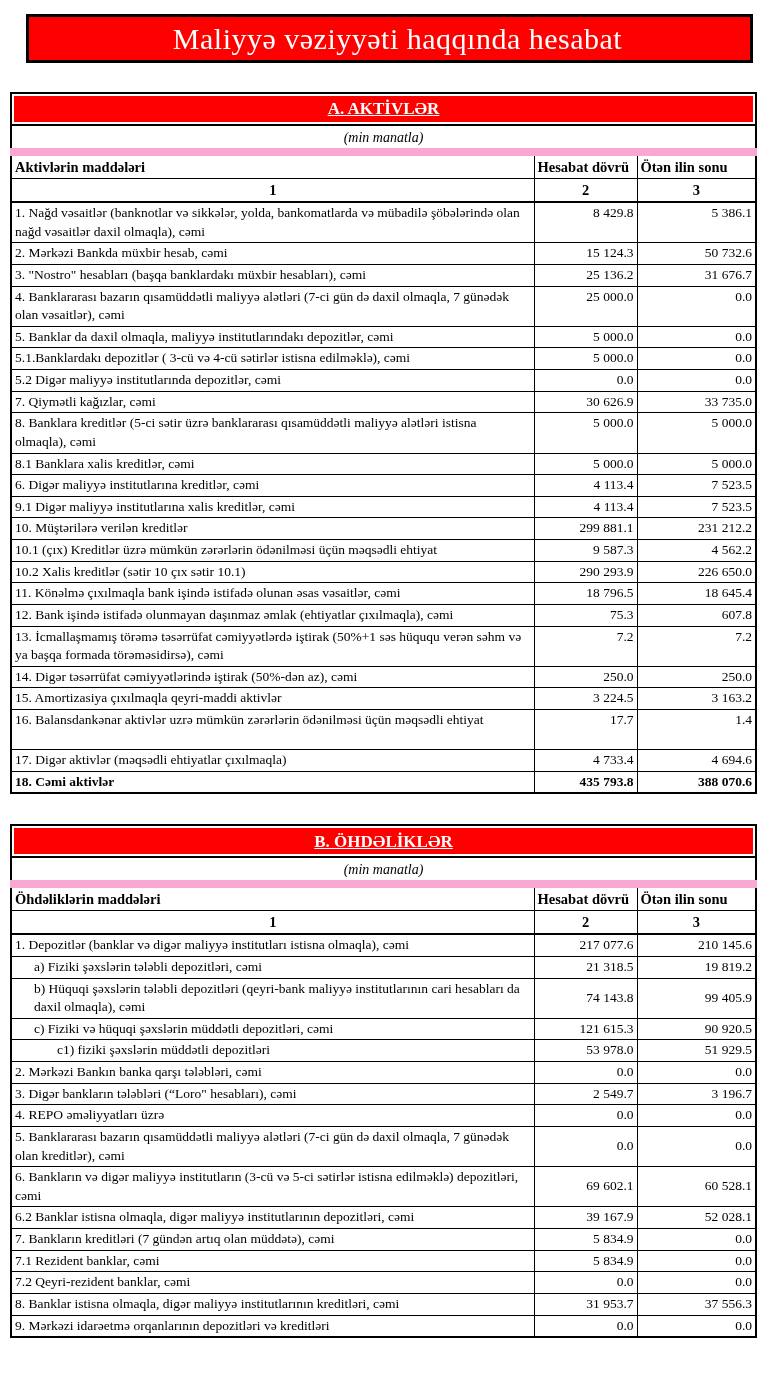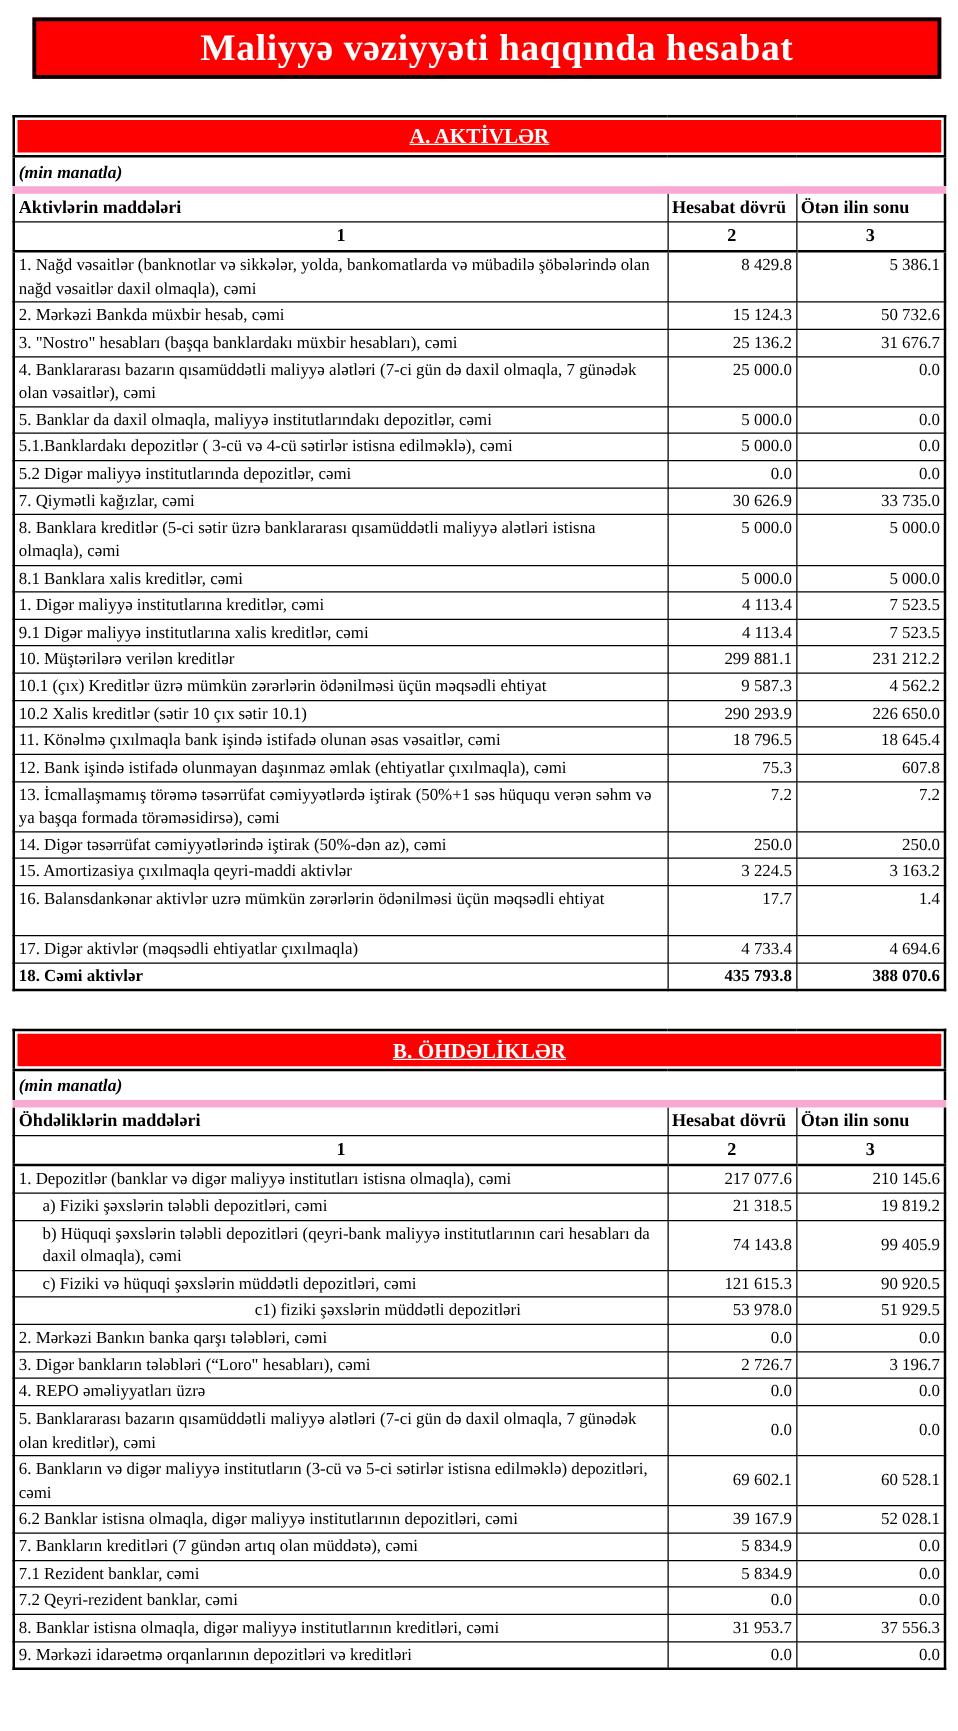--- a/index.html
+++ b/index.html
@@ -9,21 +9,21 @@
     font-family:"Liberation Serif", serif;
     color:#000;
     position:relative;
   }
   .title-banner {
     margin:14px 13px 0 26px;
     height:49px;
     background:#fe0000;
     border:3px solid #000;
     display:flex; align-items:center; justify-content:center;
-    color:#fff; font-weight:bold; font-size:30px;
+    color:#fff; font-weight:normal; font-size:30px;
     letter-spacing:0.5px;
     padding-left:16px;
   }
   .fin-table {
     border-collapse:collapse;
     table-layout:fixed;
     width:745px;
     margin-left:10px;
     border:2px solid #000;
     font-size:13.5px;
@@ -32,36 +32,35 @@
   #liabilities-table { margin-top:30px; }
   .fin-table td { border:1px solid #000; padding:1px 3px; line-height:1.38; }
   td.section-cell { padding:2px; border-bottom:2px solid #000; }
   .section-band {
     background:#fe0000;
     color:#fff; font-weight:bold; font-size:17px;
     text-align:center; height:26px;
     display:flex; align-items:center; justify-content:center;text-decoration:underline;
   }
   td.note-cell {
-    text-align:left; font-style:italic; font-size:14px;
+    text-align:center; font-style:italic; font-size:14px;
     height:27px; vertical-align:bottom;
-    border-bottom:6px solid #f9a8d4;
-    font-weight:bold;
+    border-bottom:8px solid #f9a8d4;
   }
   td.colhead { font-weight:bold; font-size:14.5px; height:21px; }
   td.colnum  { font-weight:bold; text-align:center; font-size:14.5px; height:18px; border-bottom:2px solid #000; }
   td.lbl { text-align:left; vertical-align:top;font-family:Liberation Serif, serif; }
   td.val { text-align:right; }
   #assets-table td.val { vertical-align:top; }
   #liabilities-table td.val { vertical-align:middle; }
   tr.r1 td { height:20px; }
   tr.r2 td { height:40px; }
   tr.total td { font-weight:bold; height:22px; vertical-align:middle; }
   td.ind1 { padding-left:22px; }
-  td.ind2 { padding-left:78px;text-align:center; }
+  td.ind2 { padding-left:45px; }
 </style>
 </head>
 <body>
 
 <div class="title-banner">
   <span>Maliyyə vəziyyəti haqqında hesabat</span>
 </div>
 
 <table class="fin-table" id="assets-table">
   <colgroup>
@@ -132,21 +131,21 @@
         <td class="lbl">8. Banklara kreditlər (5-ci sətir üzrə banklararası qısamüddətli maliyyə alətləri istisna olmaqla), cəmi</td>
         <td class="val">5 000.0</td>
         <td class="val">5 000.0</td>
       </tr>
   <tr class="r1">
         <td class="lbl">8.1 Banklara xalis kreditlər, cəmi</td>
         <td class="val">5 000.0</td>
         <td class="val">5 000.0</td>
       </tr>
   <tr class="r1">
-        <td class="lbl">1. Digər maliyyə institutlarına kreditlər, cəmi</td>
+        <td class="lbl">6. Digər maliyyə institutlarına kreditlər, cəmi</td>
         <td class="val">4 113.4</td>
         <td class="val">7 523.5</td>
       </tr>
   <tr class="r1">
         <td class="lbl">9.1 Digər maliyyə institutlarına xalis kreditlər, cəmi</td>
         <td class="val">4 113.4</td>
         <td class="val">7 523.5</td>
       </tr>
   <tr class="r1">
         <td class="lbl">10. Müştərilərə verilən kreditlər</td>
@@ -256,21 +255,21 @@
         <td class="val">53 978.0</td>
         <td class="val">51 929.5</td>
       </tr>
   <tr class="r1">
         <td class="lbl">2. Mərkəzi Bankın banka qarşı tələbləri, cəmi</td>
         <td class="val">0.0</td>
         <td class="val">0.0</td>
       </tr>
   <tr class="r1">
         <td class="lbl">3. Digər bankların tələbləri (“Loro" hesabları), cəmi</td>
-        <td class="val">2 726.7</td>
+        <td class="val">2 549.7</td>
         <td class="val">3 196.7</td>
       </tr>
   <tr class="r1">
         <td class="lbl">4. REPO əməliyyatları  üzrə</td>
         <td class="val">0.0</td>
         <td class="val">0.0</td>
       </tr>
   <tr class="r2">
         <td class="lbl">5. Banklararası bazarın qısamüddətli maliyyə alətləri (7-ci gün də daxil olmaqla, 7 günədək olan kreditlər), cəmi</td>
         <td class="val">0.0</td>

